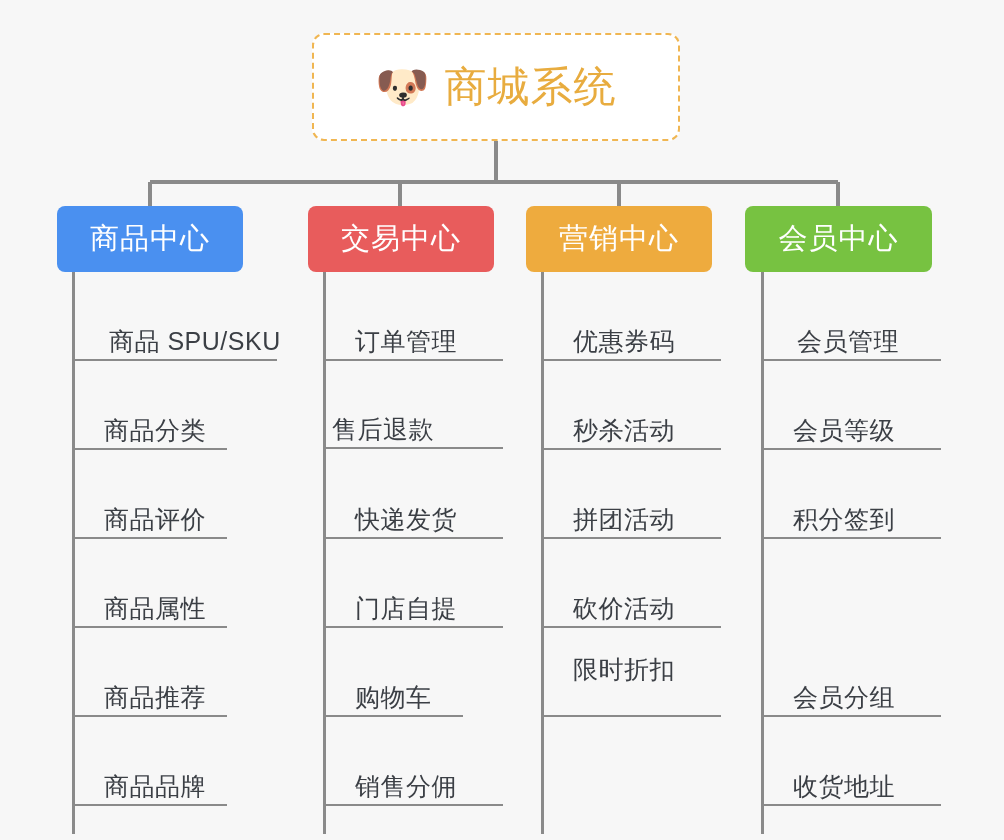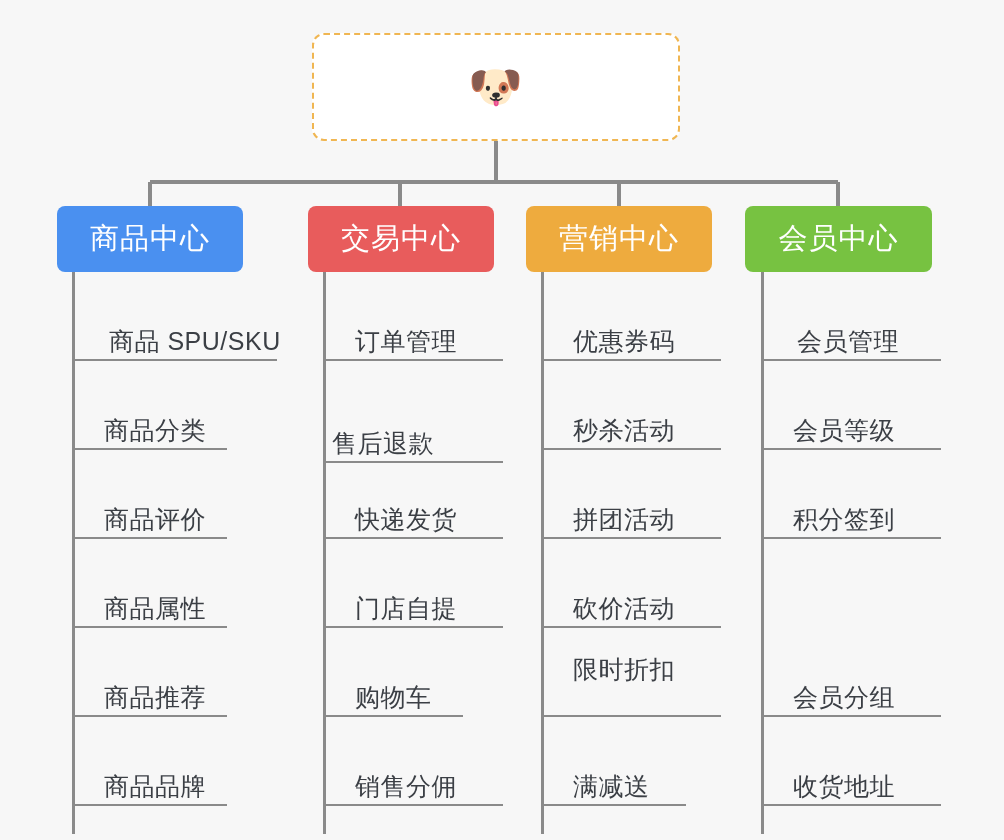--- a/index.html
+++ b/index.html
@@ -118,20 +118,21 @@
 
       <line x1="150" y1="182" x2="150" y2="206"></line>
       <line x1="400" y1="182" x2="400" y2="206"></line>
       <line x1="619" y1="182" x2="619" y2="206"></line>
       <line x1="838" y1="182" x2="838" y2="206"></line>
     </g>
   </svg>
 
   <div class="root-node">
     <span class="root-emoji">🐶</span>
+    <span class="root-title">商城系统</span>
   </div>
 
   <div id="branches">
       <div class="cat-box" style="left: 57px; top: 206px; width: 186px; background: rgb(74, 144, 240);">
         <span>商品中心</span>
       </div>
       <div class="leaf-col" style="left: 72px; top: 272px; width: 260px; height: 562px;">
         <div class="spine" style="height: 562px; background: rgb(138, 138, 138);"></div>
         <div class="leaf-item" style="left: 0px; top: 0px; width: 205px; border-bottom-color: rgb(138, 138, 138); padding-left: 37px;">
           <span class="leaf-label">商品 SPU/SKU</span>
@@ -153,21 +154,21 @@
         </div>
       </div>
       <div class="cat-box" style="left: 308px; top: 206px; width: 186px; background: rgb(232, 92, 92);">
         <span>交易中心</span>
       </div>
       <div class="leaf-col" style="left: 323px; top: 272px; width: 260px; height: 562px;">
         <div class="spine" style="height: 562px; background: rgb(138, 138, 138);"></div>
         <div class="leaf-item" style="left: 0px; top: 0px; width: 180px; border-bottom-color: rgb(138, 138, 138);">
           <span class="leaf-label">订单管理</span>
         </div>
-        <div class="leaf-item" style="left: 0px; top: 102px; width: 180px; border-bottom-color: rgb(138, 138, 138); padding-left: 9px;">
+        <div class="leaf-item" style="left: 0px; top: 88px; width: 180px; border-bottom-color: rgb(138, 138, 138); padding-left: 9px;">
           <span class="leaf-label">售后退款</span>
         </div>
         <div class="leaf-item" style="left: 0px; top: 178px; width: 180px; border-bottom-color: rgb(138, 138, 138);">
           <span class="leaf-label">快递发货</span>
         </div>
         <div class="leaf-item" style="left: 0px; top: 267px; width: 180px; border-bottom-color: rgb(138, 138, 138);">
           <span class="leaf-label">门店自提</span>
         </div>
         <div class="leaf-item" style="left: 0px; top: 356px; width: 140px; border-bottom-color: rgb(138, 138, 138);">
           <span class="leaf-label">购物车</span>
@@ -189,23 +190,20 @@
         </div>
         <div class="leaf-item" style="left: 0px; top: 178px; width: 180px; border-bottom-color: rgb(138, 138, 138);">
           <span class="leaf-label">拼团活动</span>
         </div>
         <div class="leaf-item" style="left: 0px; top: 267px; width: 180px; border-bottom-color: rgb(138, 138, 138);">
           <span class="leaf-label">砍价活动</span>
         </div>
         <div class="leaf-item" style="left: 0px; top: 356px; width: 180px; border-bottom-color: rgb(138, 138, 138); align-items: center;">
           <span class="leaf-label">限时折扣</span>
         </div>
-        <div class="leaf-item" style="left: 0px; top: 445px; width: 145px; border-bottom-color: rgb(138, 138, 138);">
-          <span class="leaf-label">满减送</span>
-        </div>
       </div>
       <div class="cat-box" style="left: 745px; top: 206px; width: 187px; background: rgb(119, 194, 65);">
         <span>会员中心</span>
       </div>
       <div class="leaf-col" style="left: 761px; top: 272px; width: 260px; height: 562px;">
         <div class="spine" style="height: 562px; background: rgb(138, 138, 138);"></div>
         <div class="leaf-item" style="left: 0px; top: 0px; width: 180px; border-bottom-color: rgb(138, 138, 138); padding-left: 36px;">
           <span class="leaf-label">会员管理</span>
         </div>
         <div class="leaf-item" style="left: 0px; top: 89px; width: 180px; border-bottom-color: rgb(138, 138, 138);">

